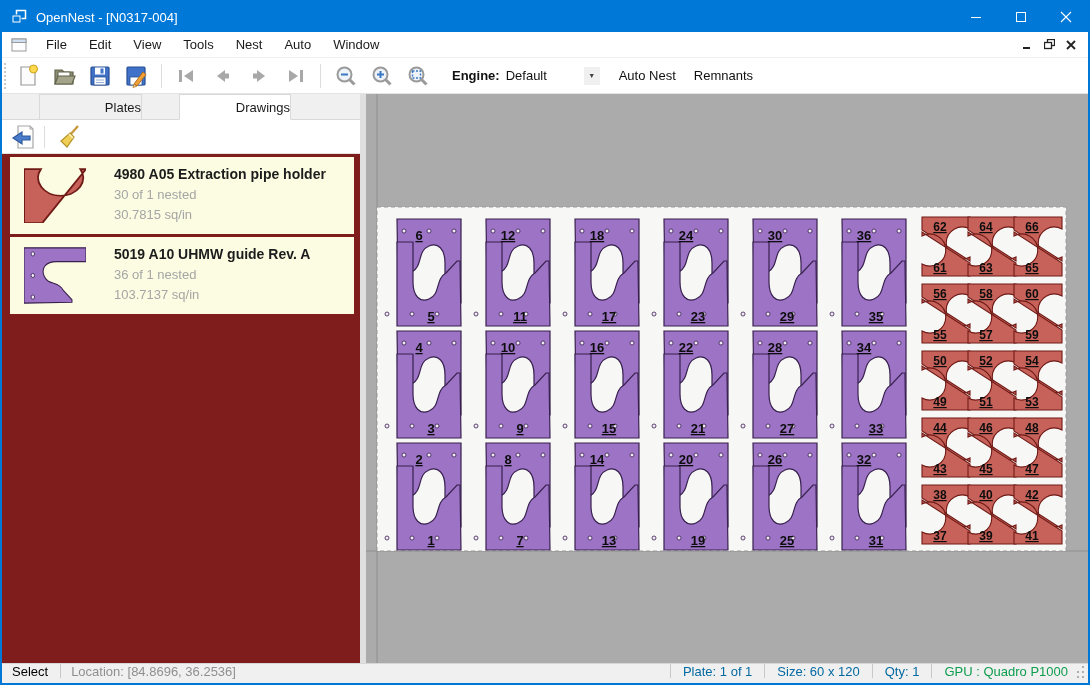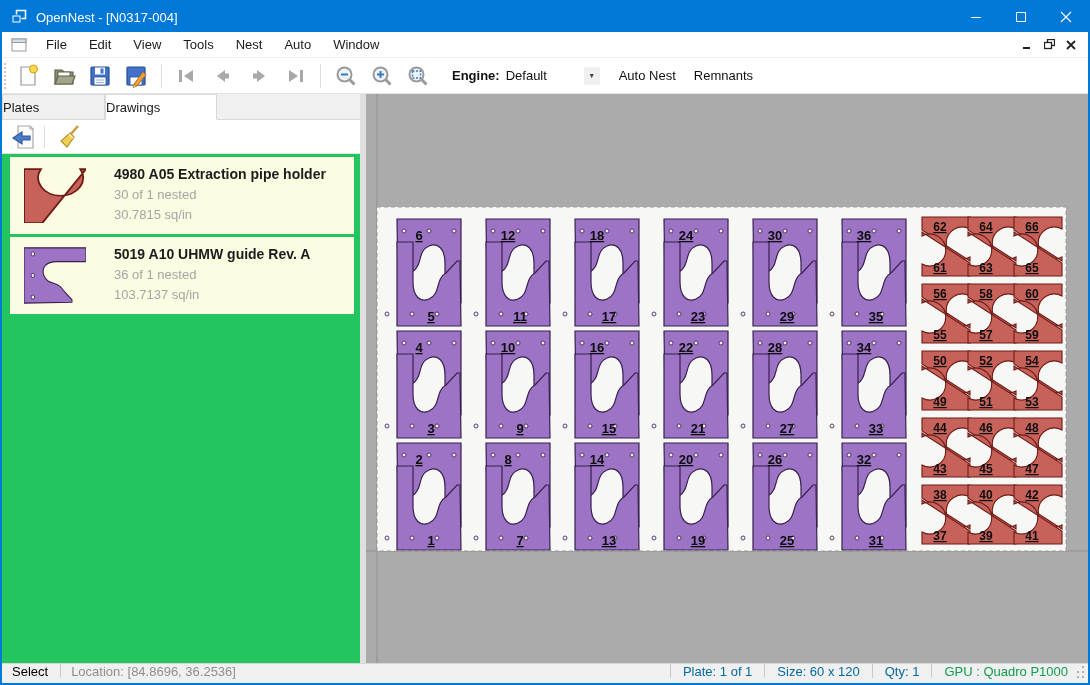--- a/index.html
+++ b/index.html
@@ -27,26 +27,26 @@
   .tbsep { width:1px; height:24px; background:#dcdcdc; margin:0 7px; }
   .engine-label { font-size:13px; font-weight:bold; color:#111; margin:0 6px 0 16px; }
   .engine-value { font-size:13px; color:#111; width:78px; }
   .combo-arrow { width:16px; height:18px; background:#f0f0f0; color:#404040; font-size:7px; display:flex; align-items:center; justify-content:center; margin-right:10px; }
   .flatbtn { font-size:13px; color:#111; padding:0 9px; height:30px; line-height:30px; }
 
   
   .main { flex:1; display:flex; min-height:0; }
   .sidepanel { width:358px; background:#fff; display:flex; flex-direction:column; }
   .tabs { height:26px; display:flex; background:#f0f0f0; border-bottom:1px solid #d9d9d9; }
-  .tab { width:103px; text-align:left; font-size:13px; color:#1a1a1a; line-height:25px; background:#f0f0f0; border:1px solid #d9d9d9; border-bottom:none; }
+  .tab { width:103px; text-align:right; font-size:13px; color:#1a1a1a; line-height:25px; background:#f0f0f0; border:1px solid #d9d9d9; border-bottom:none;margin-left:37px; }
   .tab.active { background:#fff; border-bottom:1px solid #fff; margin-bottom:-1px; width:112px; }
   .panel-toolbar { height:34px; display:flex; align-items:center; border-bottom:1px solid #e3e3e3; background:#fff; }
   .pbtn { width:30px; height:28px; margin:0 2px 0 6px; display:flex; align-items:center; justify-content:center; }
   .psep { width:1px; height:22px; background:#dcdcdc; margin:0 4px; }
-  .dlist { flex:1; overflow:hidden; background:#22c55e; padding-top:3px; }
+  .dlist { flex:1; overflow:hidden; background:#7f1d1d; padding-top:3px; }
   .ditem { background:#fcfce2; margin:0 6px 3px 8px; padding:9px 0 9px 14px; display:flex; align-items:center; }
   .dthumb { width:64px; flex:0 0 64px; display:flex; align-items:center; }
   .dtext { margin-left:26px; }
   .dtitle { font-size:14px; font-weight:bold; color:#1c1c1c; margin-bottom:3px; }
   .dmeta { font-size:13px; color:#a5a5a5; line-height:20px; }
   .splitter { width:6px; background:#dfdfdf; }
   .canvas { flex:1; background:#ababab; position:relative; overflow:hidden; }
   .canvas svg { position:absolute; left:0; top:0; }
   .plate { fill:#f7f7f5; stroke:#9b9b9b; stroke-width:1; stroke-dasharray:4 3; }
   .guide { stroke:#8f8f8f; stroke-width:1; }

